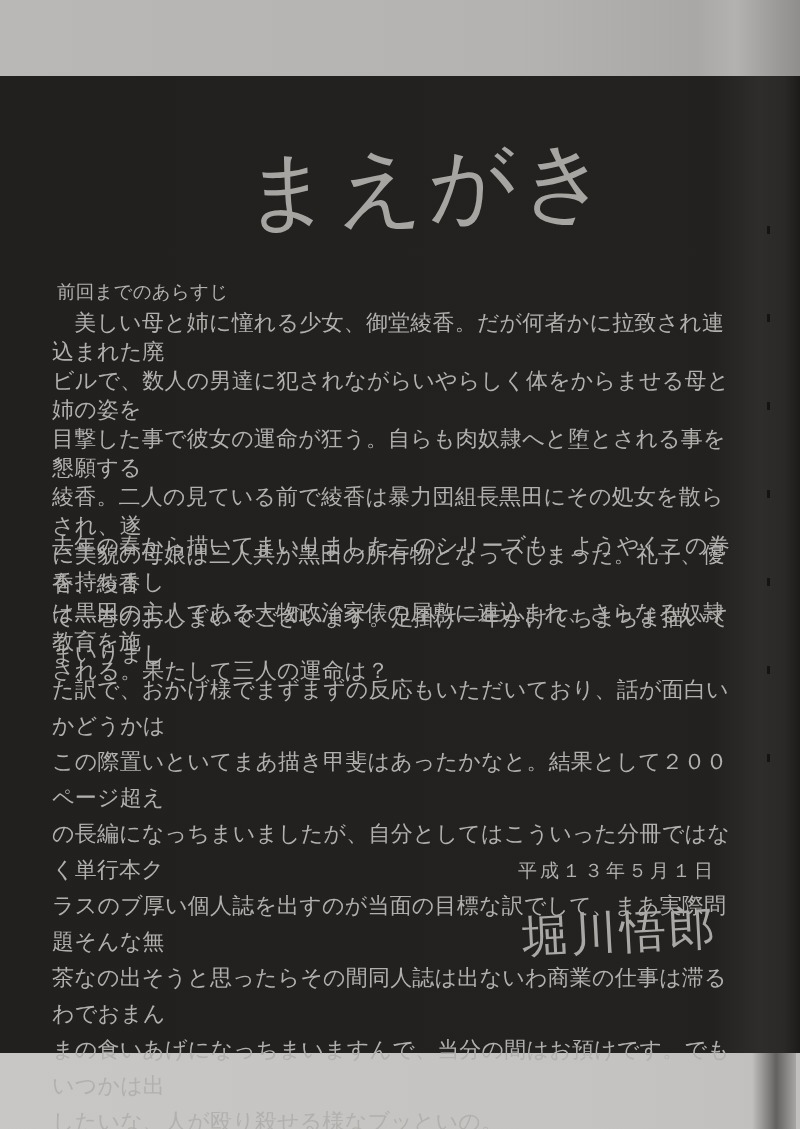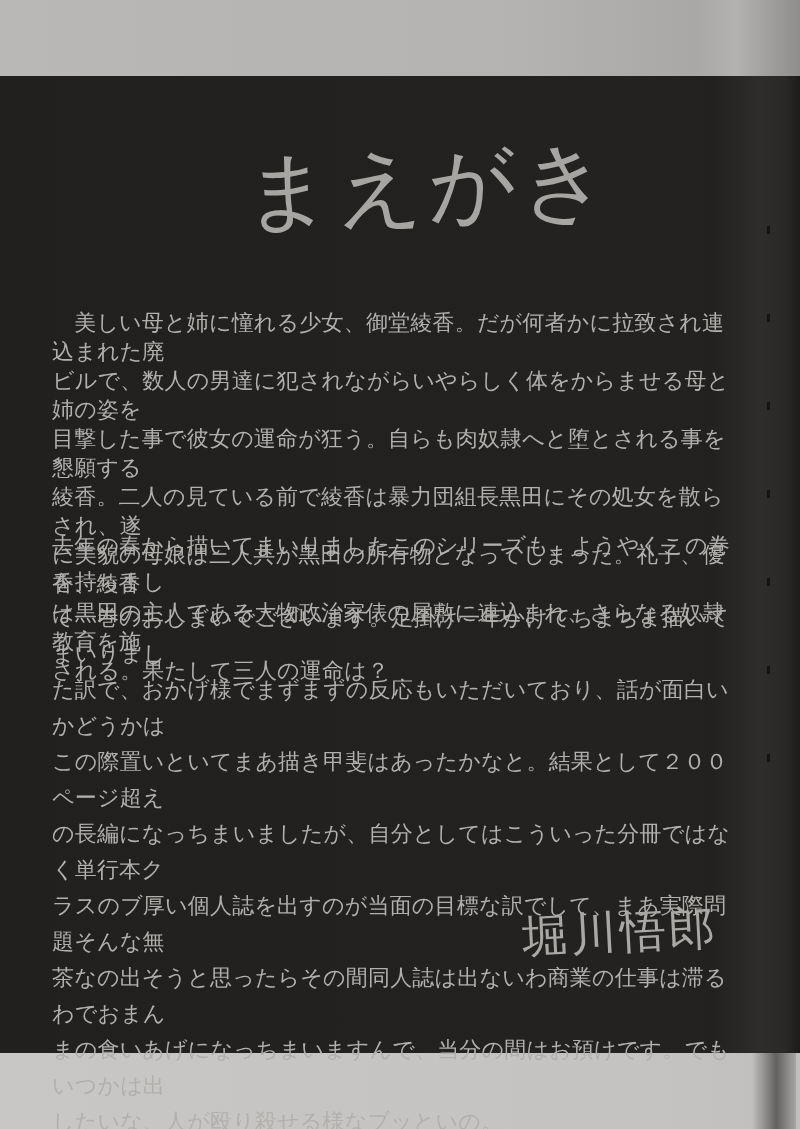--- a/index.html
+++ b/index.html
@@ -63,20 +63,21 @@
   <div class="band-top"></div>
   <div class="band-bottom"></div>
   <div class="band-bottom-shadow"></div>
 
   <div class="page">
 
     <div class="stitch"></div>
 
     <div class="title">まえがき</div>
 
+    <div class="synopsis-heading">前回までのあらすじ</div>
 
     <div class="jp-block synopsis-lines">　美しい母と姉に憧れる少女、御堂綾香。だが何者かに拉致され連込まれた廃
 ビルで、数人の男達に犯されながらいやらしく体をからませる母と姉の姿を
 目撃した事で彼女の運命が狂う。自らも肉奴隷へと堕とされる事を懇願する
 綾香。二人の見ている前で綾香は暴力団組長黒田にその処女を散らされ、遂
 に美貌の母娘は三人共が黒田の所有物となってしまった。礼子、優香、綾香
 は黒田の主人である大物政治家俵の屋敷に連込まれ、さらなる奴隷教育を施
 される。果たして三人の運命は？</div>
 
     <div class="jp-block afterword-lines">去年の春から描いてまいりましたこのシリーズも、ようやくこの巻を持ちまし
@@ -84,17 +85,18 @@
 た訳で、おかげ様でまずまずの反応もいただいており、話が面白いかどうかは
 この際置いといてまあ描き甲斐はあったかなと。結果として２００ページ超え
 の長編になっちまいましたが、自分としてはこういった分冊ではなく単行本ク
 ラスのブ厚い個人誌を出すのが当面の目標な訳でして、まあ実際問題そんな無
 茶なの出そうと思ったらその間同人誌は出ないわ商業の仕事は滞るわでおまん
 まの食いあげになっちまいますんで、当分の間はお預けです。でもいつかは出
 したいな、人が殴り殺せる様なブッといの。
 何度も書いてますが母娘もののシチュエーションは超のつく大好物です。また
 気が向いたら何度でも描くつもりですんでその時もどうかひとつ。</div>
 
+    <div class="date">平成１３年５月１日</div>
 
     <div class="signature">堀川悟郎</div>
 
   </div>
 </div>
 
 </body></html>

